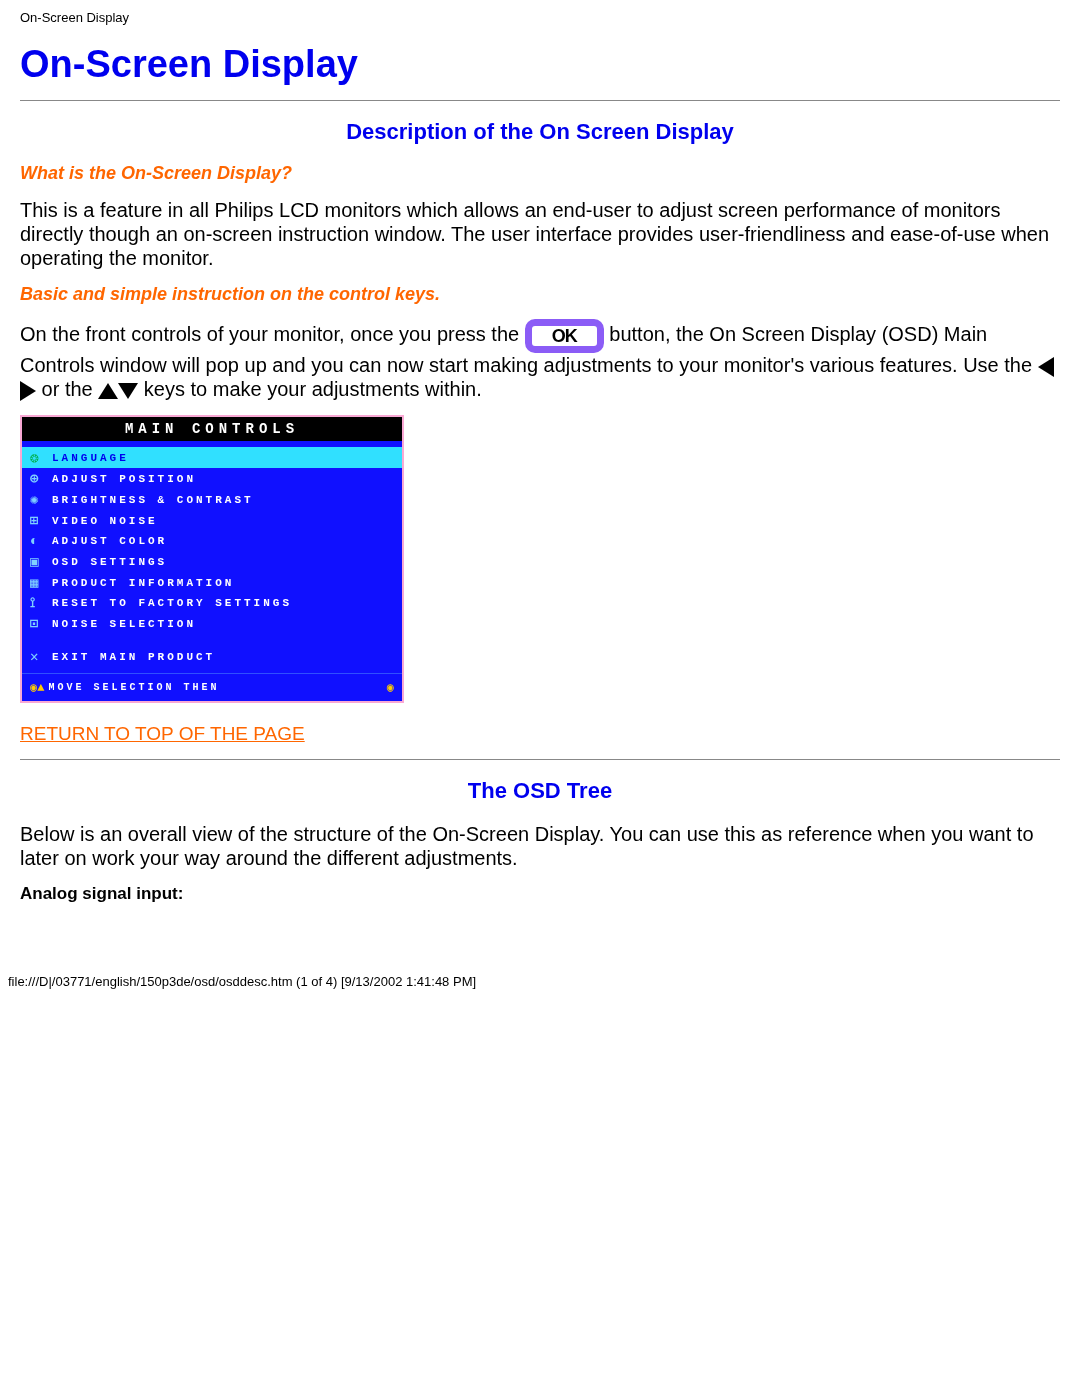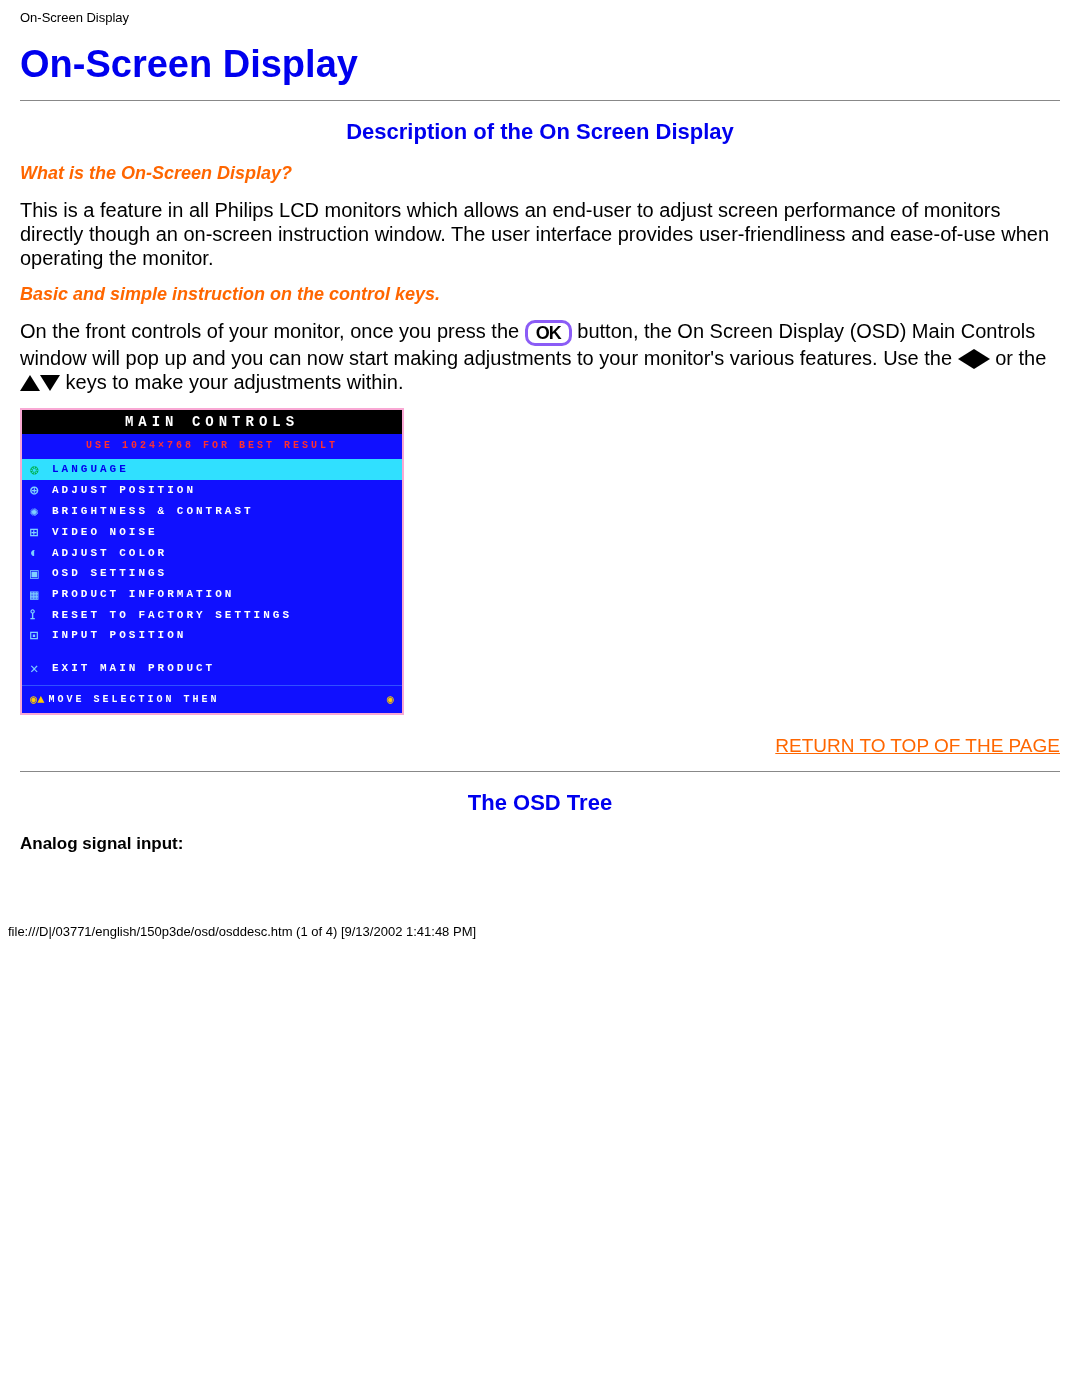--- a/index.html
+++ b/index.html
@@ -59,23 +59,23 @@
     font-size: 20px;
     line-height: 1.2;
     margin: 8px 0 14px 0;
   }
   .inline-icon {
     display: inline-block;
     vertical-align: middle;
   }
   .ok-btn {
     display: inline-block;
-    border: 3px solid #8b5cf6;
+    border: 7px solid #8b5cf6;
     border-radius: 10px;
-    padding: 1px 8px;
+    padding: 1px 20px;
     font-weight: 900;
     font-size: 18px;
     background: #fff;
     vertical-align: middle;
     line-height: 1;
     letter-spacing: -1px;
   }
   .arrow-left, .arrow-right, .arrow-up, .arrow-down {
     display: inline-block;
     width: 0; height: 0;
@@ -141,21 +141,21 @@
     align-items: center;
     justify-content: space-between;
     font-size: 10px;
     letter-spacing: 3px;
     color: #fff;
     font-weight: bold;
   }
   .osd-footer .f-left { display:flex; align-items:center; gap:4px; }
   .osd-footer .f-icons { color:#ffcc00; font-size:12px; letter-spacing:0; }
   .return-link {
-    text-align: right;
+    text-align: left;
     margin: 4px 0 14px 0;
   }
   .return-link a {
     color: #ff6600;
     text-decoration: underline;
     font-size: 19px;
   }
   .bold-sub {
     font-size: 17px;
     font-weight: bold;
@@ -192,21 +192,20 @@
     <span class="ok-btn">OK</span>
     <span> button, the On Screen Display (OSD) Main Controls window will pop up and you can now start making adjustments to your monitor's various features. Use the </span>
     <span class="inline-icon arrow-left"></span><span class="inline-icon arrow-right"></span>
     <span> or the </span>
     <span class="inline-icon arrow-up"></span><span class="inline-icon arrow-down"></span>
     <span> keys to make your adjustments within.</span>
   </p>
 
   <div class="osd-panel">
     <div class="osd-title">MAIN CONTROLS</div>
-    <div class="osd-notice">USE 1024×768 FOR BEST RESULT</div>
     <div class="osd-items" id="osd-items">
         <div class="osd-item selected">
           <span class="osd-icon">❂</span>
           <span>LANGUAGE</span>
         </div>
         <div class="osd-item">
           <span class="osd-icon">⊕</span>
           <span>ADJUST POSITION</span>
         </div>
         <div class="osd-item">
@@ -228,21 +227,21 @@
         <div class="osd-item">
           <span class="osd-icon">▦</span>
           <span>PRODUCT INFORMATION</span>
         </div>
         <div class="osd-item">
           <span class="osd-icon">⟟</span>
           <span>RESET TO FACTORY SETTINGS</span>
         </div>
         <div class="osd-item">
           <span class="osd-icon">⊡</span>
-          <span>INPUT POSITION</span>
+          <span>NOISE SELECTION</span>
         </div>
         <div class="osd-item exit">
           <span class="osd-icon">✕</span>
           <span>EXIT MAIN PRODUCT</span>
         </div>
       </div>
     <div class="osd-footer">
       <span class="f-left">
         <span class="f-icons">◉▲</span>
         <span>MOVE SELECTION THEN</span>
@@ -252,17 +251,18 @@
   </div>
 
   <div class="return-link">
     <a href="#">RETURN TO TOP OF THE PAGE</a>
   </div>
 
   <hr>
 
   <h2>The OSD Tree</h2>
 
+  <p>Below is an overall view of the structure of the On-Screen Display. You can use this as reference when you want to later on work your way around the different adjustments.</p>
 
   <div class="bold-sub">Analog signal input:</div>
 </div>
 
 <div class="footer-line">file:///D|/03771/english/150p3de/osd/osddesc.htm (1 of 4) [9/13/2002 1:41:48 PM]</div>
 
 </body></html>

